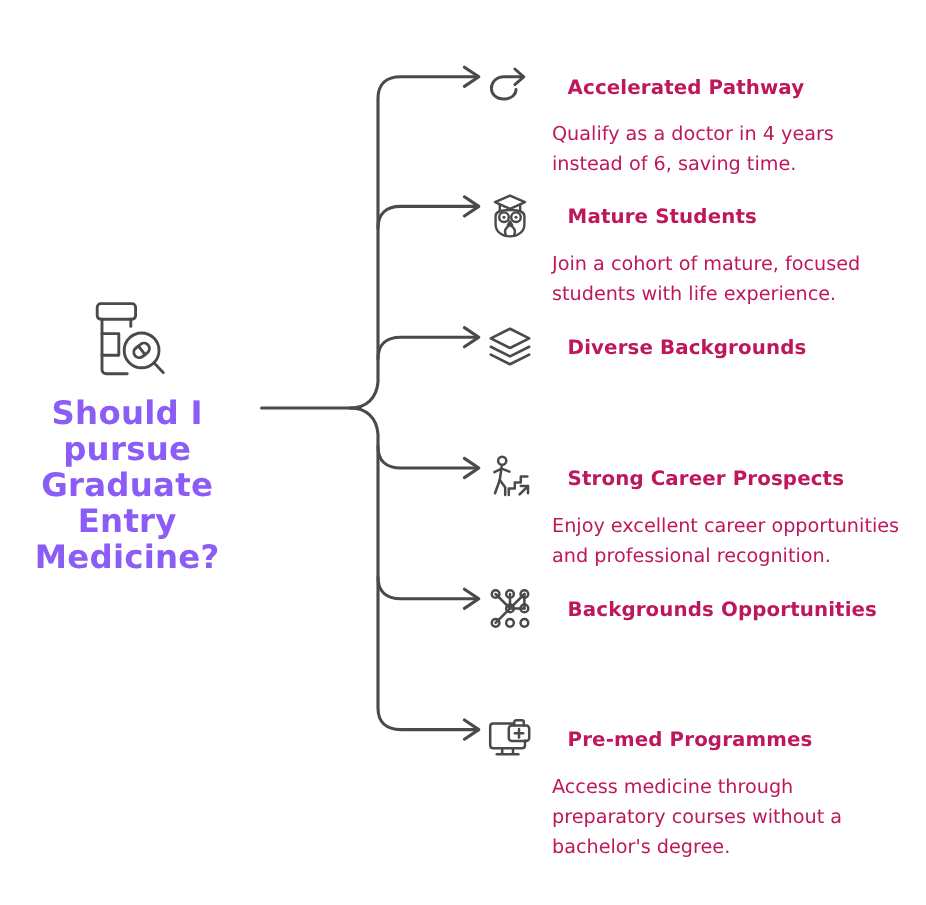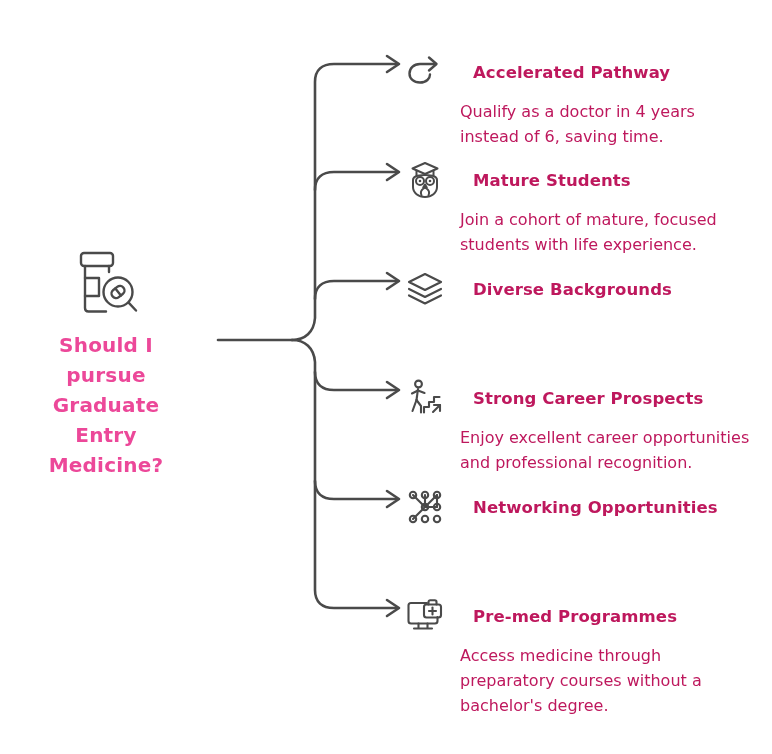--- a/index.html
+++ b/index.html
@@ -46,25 +46,25 @@
   #center-icon {
     width: 72px;
     height: 70px;
     display: block;
   }
   #center-title {
     margin-top: 12px;
     width: 190px;
     text-align: center;
     font-family: "DejaVu Sans", sans-serif;
-    font-size: 20px;
+    font-size: 27px;
     font-weight: 700;
     line-height: 30px;
     letter-spacing: 0.2px;
-    color: #ec4899;
+    color: #8b5cf6;
   }
 
   
   .branch {
     position: absolute;
     left: 405px;
     width: 360px;
   }
   .branch-head {
     position: relative;
@@ -248,21 +248,21 @@
           <circle cx="8" cy="8" r="3.2"></circle>
           <circle cx="20" cy="8" r="3.2"></circle>
           <circle cx="32" cy="8" r="3.2"></circle>
           <circle cx="20" cy="20" r="3.2"></circle>
           <circle cx="32" cy="20" r="3.2"></circle>
           <circle cx="8" cy="32" r="3.2"></circle>
           <circle cx="20" cy="32" r="3.2"></circle>
           <circle cx="32" cy="32" r="3.2"></circle>
         </g>
       </svg>
-      <div class="branch-title">Networking Opportunities</div>
+      <div class="branch-title">Backgrounds Opportunities</div>
     </div>
   </div>
 
   <div class="branch" style="top:608px">
     <div class="branch-head">
       <svg class="branch-icon" viewBox="0 0 40 40">
         <g fill="none" stroke="#4a4a4a" stroke-width="2.1" stroke-linecap="round" stroke-linejoin="round">
 
           <path d="M 22 7 L 6 7 C 4.5 7 3.5 8 3.5 9.5 L 3.5 25 C 3.5 26.5 4.5 27.5 6 27.5 L 30 27.5 C 31.5 27.5 32.5 26.5 32.5 25 L 32.5 21"></path>
           <path d="M 13.5 27.5 L 13.5 32"></path>

